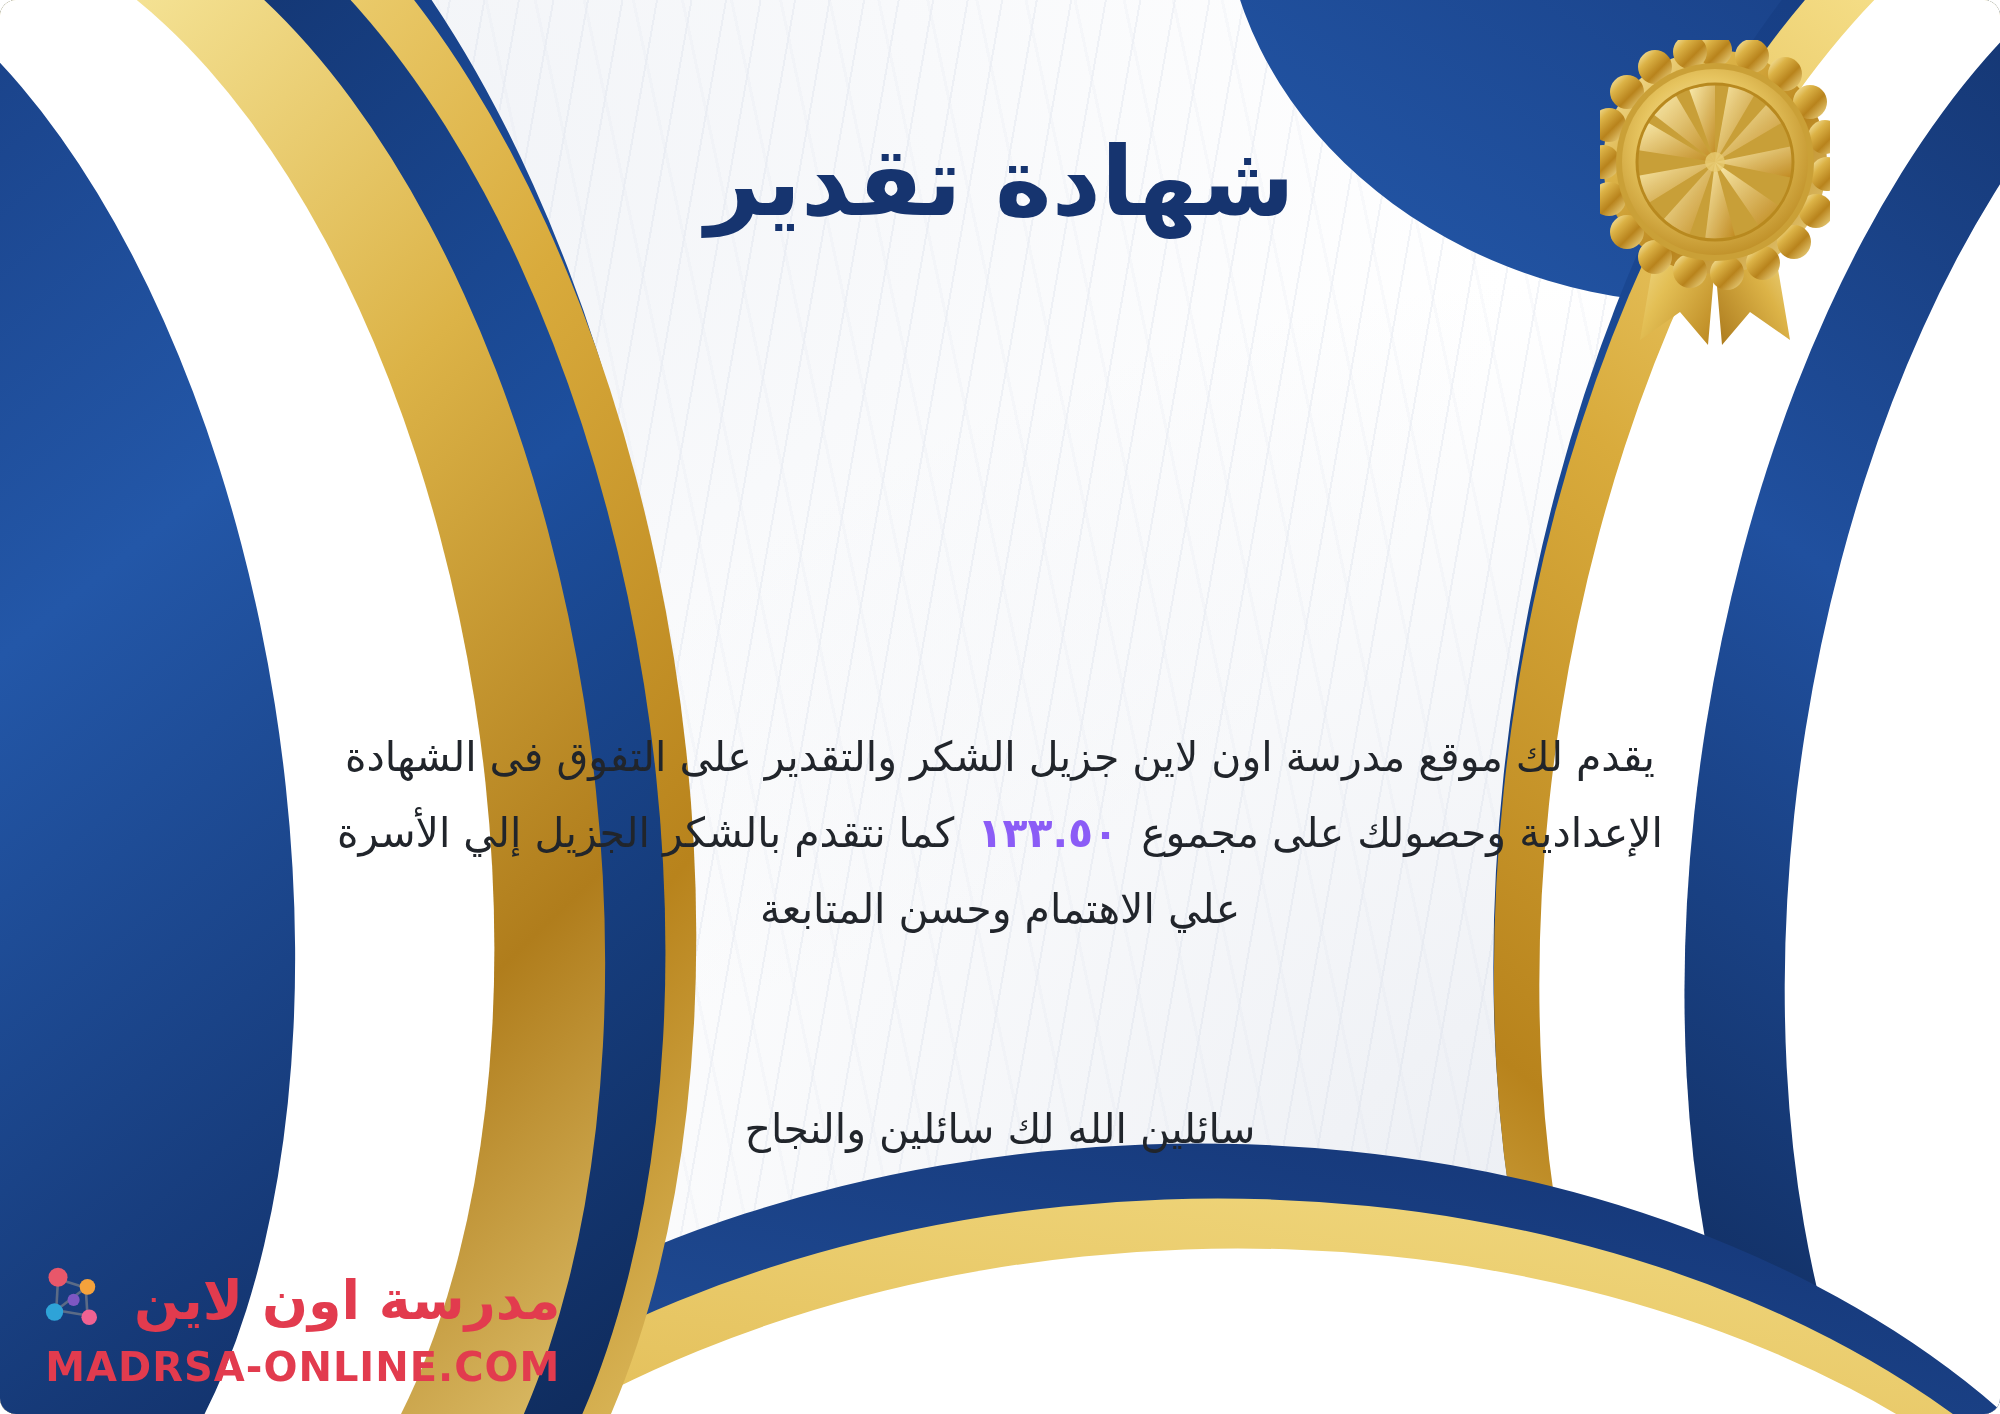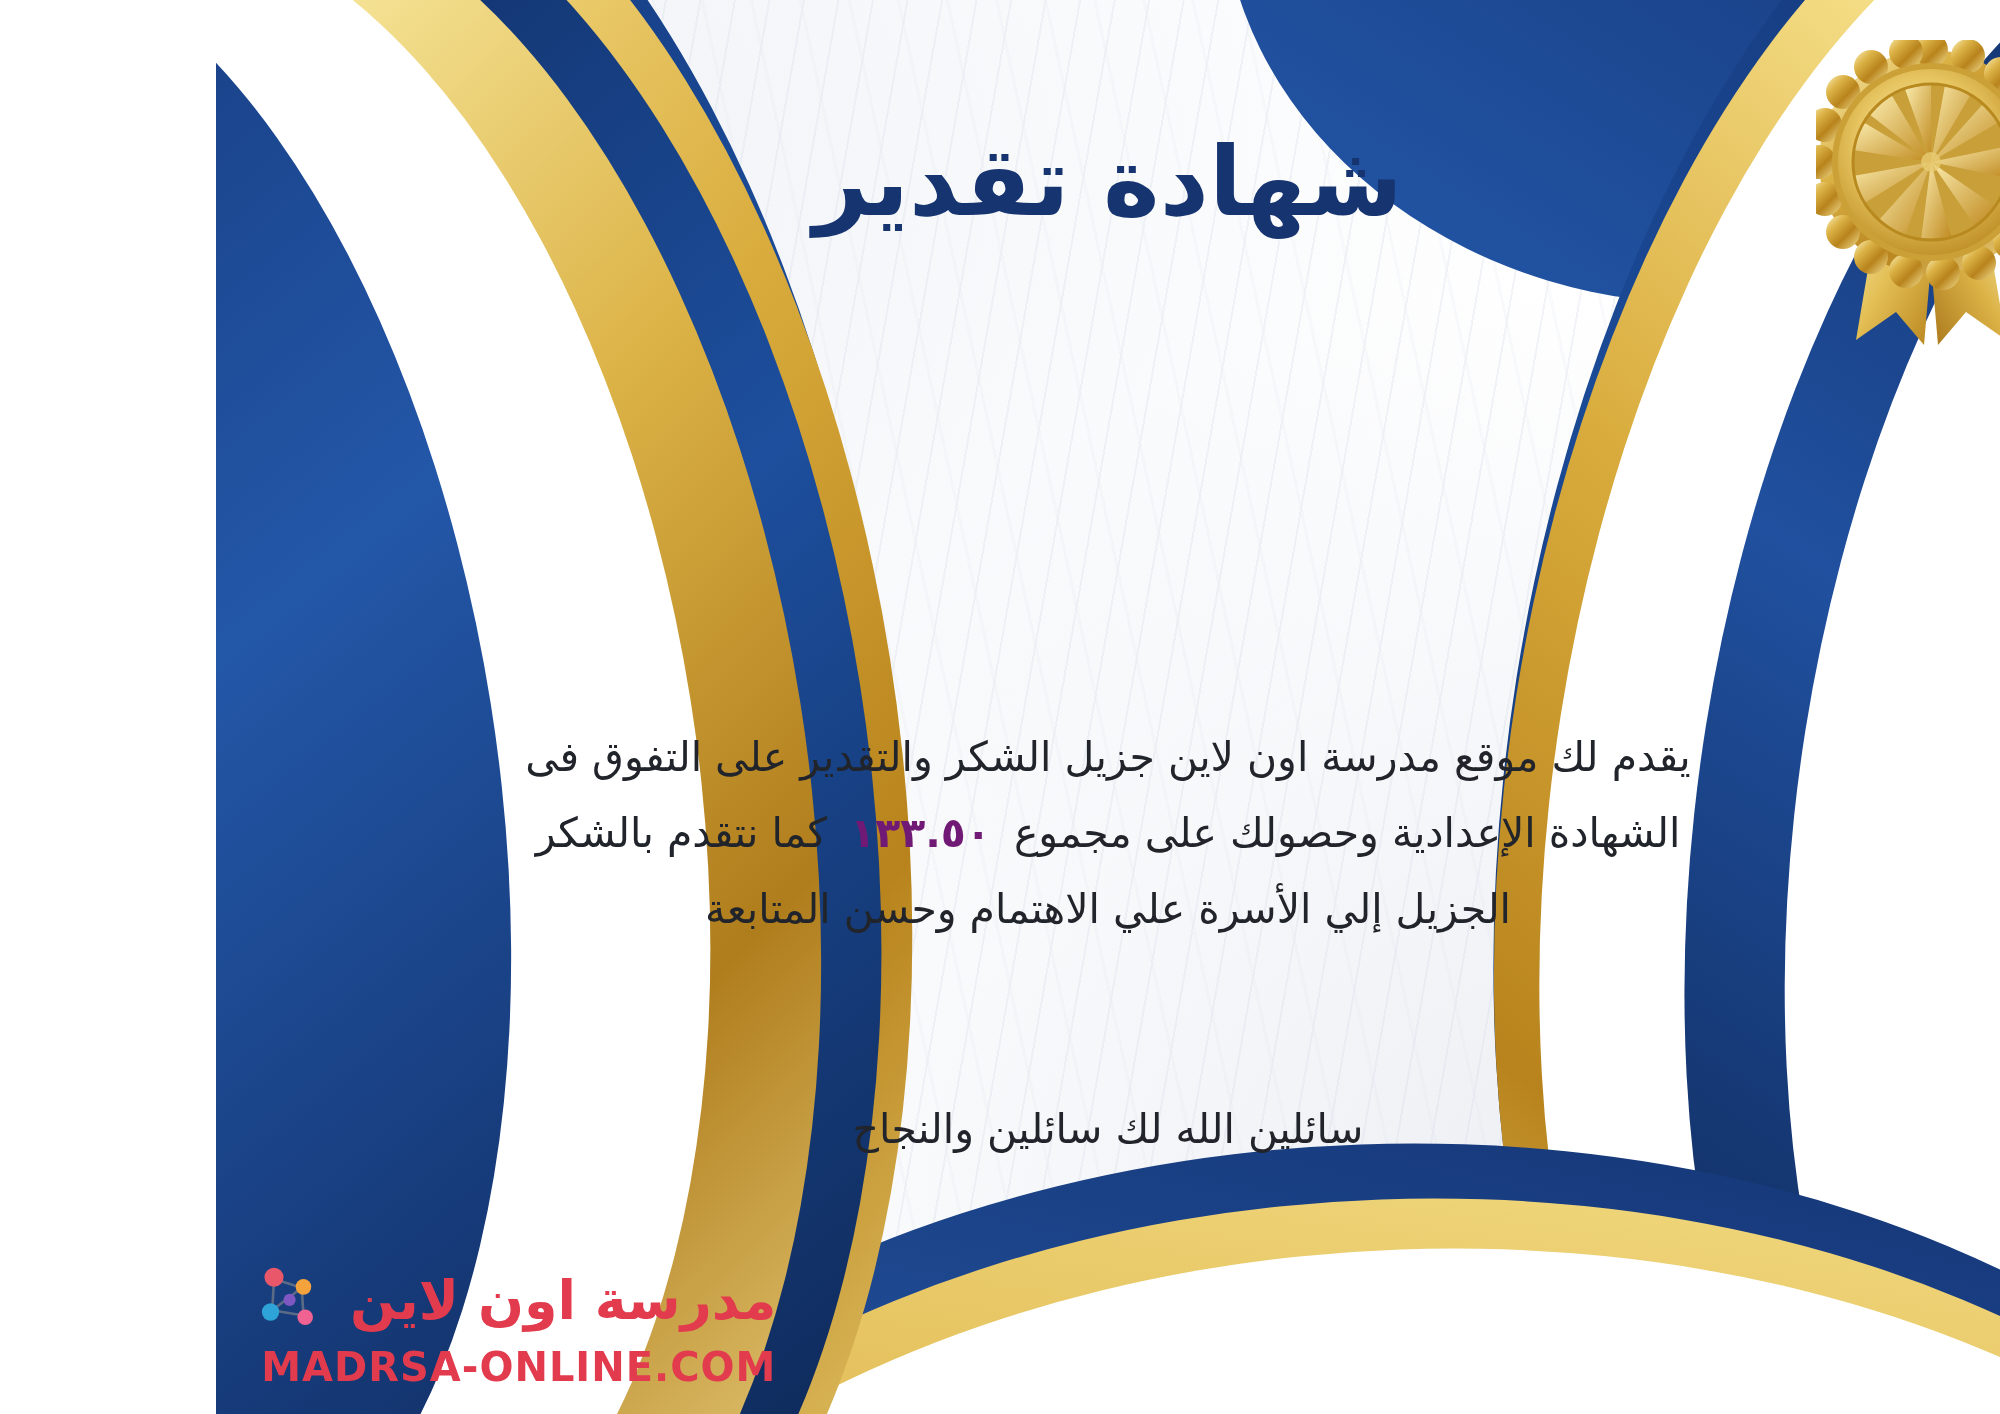--- a/index.html
+++ b/index.html
@@ -9,24 +9,25 @@
   }
   body {
     width: 2000px;
     height: 1414px;
     overflow: hidden;
     font-family: "DejaVu Sans", "Liberation Sans", sans-serif;
   }
 
   .certificate {
     position: relative;
-    width: 1784px;
+    width: 2000px;
     height: 1414px;
     background: #ffffff;
     overflow: hidden;
+    border-radius: 16px;
   }
 
   
   .paper-texture {
     position: absolute;
     inset: 0;
     background:
       repeating-linear-gradient(100deg,
         rgba(235,238,244,0.85) 0px,
         rgba(235,238,244,0.85) 2px,
@@ -206,21 +207,21 @@
     top: 720px;
     left: 300px;
     right: 300px;
     font-size: 41px;
     color: #21252b;
     line-height: 1.85;
     font-weight: 500;
   }
   .body-text .grade {
     font-weight: 700;
-    color: #701a75;
+    color: #8b5cf6;
     letter-spacing: 1px;
     padding: 0 10px;
   }
 
   .wish-text {
     position: absolute;
     top: 1105px;
     left: 300px;
     right: 300px;
     font-size: 41px;

